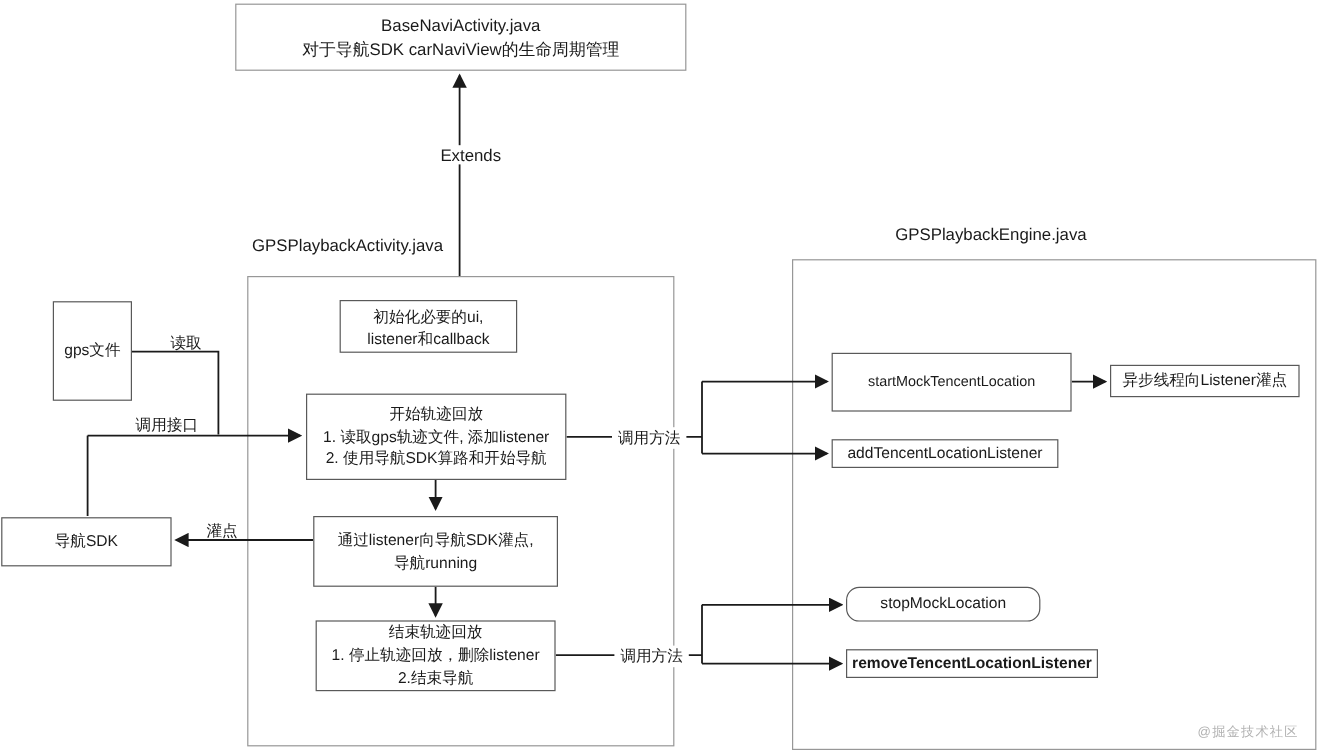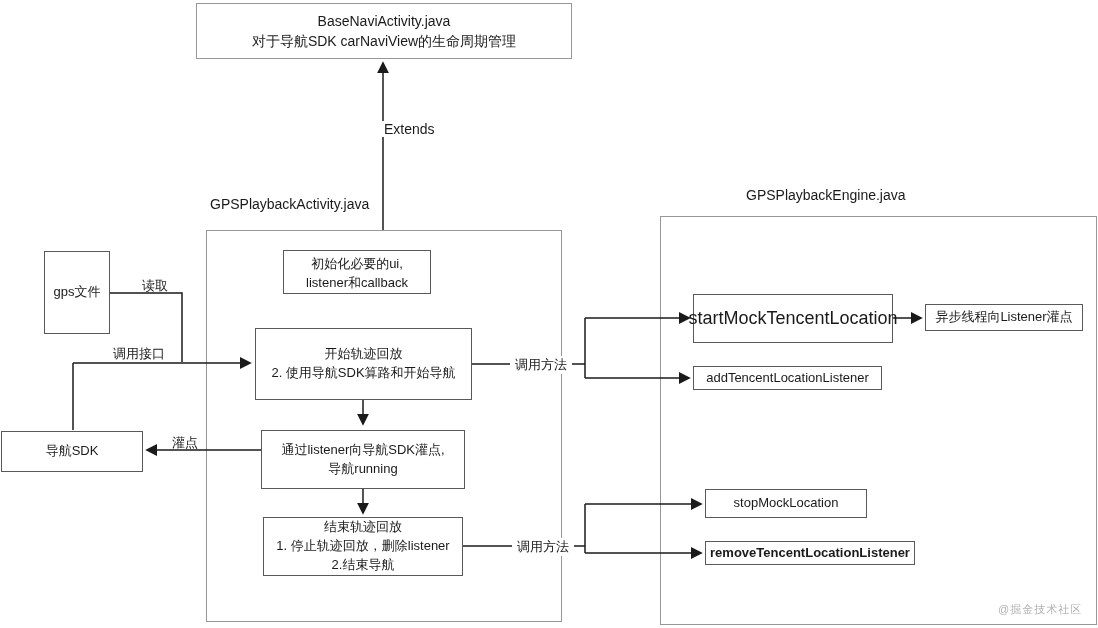--- a/index.html
+++ b/index.html
@@ -85,49 +85,50 @@
   <div class="box" style="left:1px;top:431px;width:142px;height:41px;">
     <span>导航SDK</span>
   </div>
 
   <div class="box" style="left:283px;top:250px;width:148px;height:44px;justify-content:flex-end;">
     <span>初始化必要的ui,</span>
     <span>listener和callback</span>
   </div>
   <div class="box" style="left:255px;top:328px;width:217px;height:72px;">
     <span>开始轨迹回放</span>
+    <span>1. 读取gps轨迹文件, 添加listener</span>
     <span>2. 使用导航SDK算路和开始导航</span>
   </div>
   <div class="box" style="left:261px;top:430px;width:204px;height:59px;">
     <span>通过listener向导航SDK灌点,</span>
     <span>导航running</span>
   </div>
   <div class="box" style="left:263px;top:517px;width:200px;height:59px;">
     <span>结束轨迹回放</span>
     <span>1. 停止轨迹回放，删除listener</span>
     <span>2.结束导航</span>
   </div>
 
-  <div class="box" style="left:693px;top:294px;width:200px;height:49px;font-size:18px;">
+  <div class="box" style="left:693px;top:294px;width:200px;height:49px;font-size:12px;">
     <span>startMockTencentLocation</span>
   </div>
   <div class="box" style="left:925px;top:304px;width:158px;height:27px;">
     <span>异步线程向Listener灌点</span>
   </div>
   <div class="box" style="left:693px;top:366px;width:189px;height:24px;">
     <span>addTencentLocationListener</span>
   </div>
-  <div class="box" style="left:705px;top:489px;width:162px;height:29px;">
+  <div class="box" style="left:705px;top:489px;width:162px;height:29px;border-radius:11px;">
     <span>stopMockLocation</span>
   </div>
   <div class="box" style="left:705px;top:541px;width:210px;height:24px;font-weight:bold;">
     <span>removeTencentLocationListener</span>
   </div>
 
-  <div class="edge-label on-line" style="left:362px;top:121px;font-size:14px;margin-left:17px;">Extends</div>
+  <div class="edge-label on-line" style="left:362px;top:121px;font-size:14px;">Extends</div>
   <div class="edge-label" style="left:142px;top:277px;">读取</div>
   <div class="edge-label" style="left:113px;top:345px;">调用接口</div>
   <div class="edge-label" style="left:172px;top:434px;">灌点</div>
   <div class="edge-label on-line" style="left:510px;top:356px;">调用方法</div>
   <div class="edge-label on-line" style="left:512px;top:538px;">调用方法</div>
 
   <div class="watermark" style="left:998px;top:602px;">@掘金技术社区</div>
 
 </div>
 

